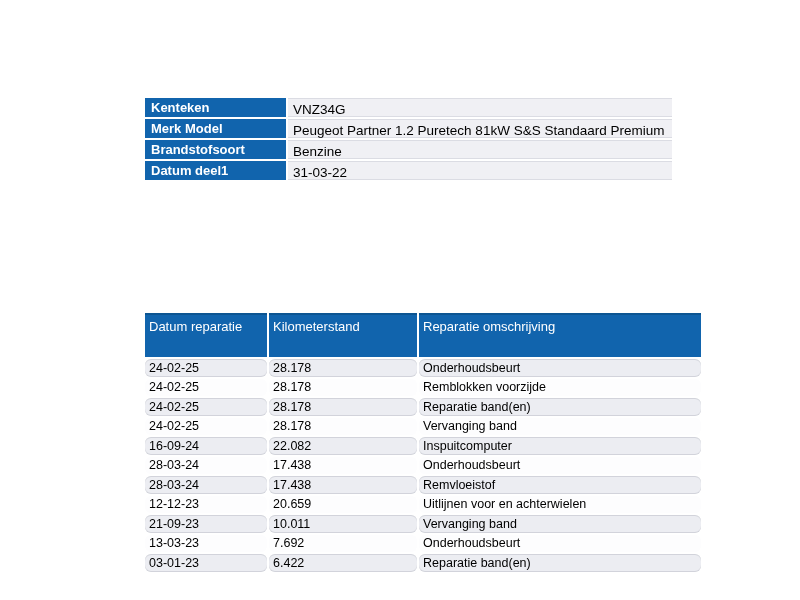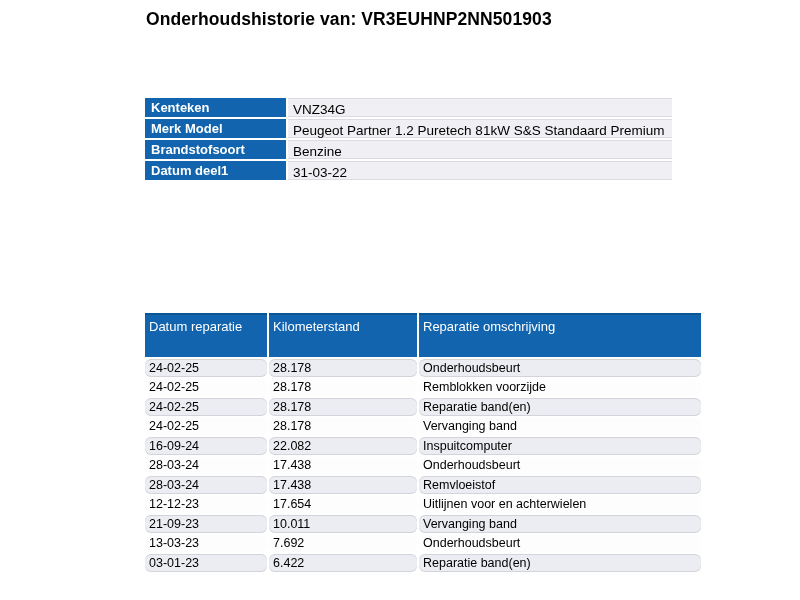--- a/index.html
+++ b/index.html
@@ -86,21 +86,20 @@
   }
   #repair-table tr.even td {
     background: #FDFDFE;
   }
 </style>
 </head>
 <body>
 
 <div class="page">
 
-  <h1 class="title">Onderhoudshistorie van: VR3EUHNP2NN501903</h1>
 
   <table id="info-table">
     <tbody>
       <tr>
         <td class="label">Kenteken</td>
         <td class="value">VNZ34G</td>
       </tr>
       <tr>
         <td class="label">Merk Model</td>
         <td class="value">Peugeot Partner 1.2 Puretech 81kW S&amp;S Standaard Premium</td>
@@ -155,21 +154,21 @@
         <td class="c2">17.438</td>
         <td class="c3">Onderhoudsbeurt</td>
       </tr>
       <tr class="odd">
         <td class="c1">28-03-24</td>
         <td class="c2">17.438</td>
         <td class="c3">Remvloeistof</td>
       </tr>
       <tr class="even">
         <td class="c1">12-12-23</td>
-        <td class="c2">17.654</td>
+        <td class="c2">20.659</td>
         <td class="c3">Uitlijnen voor en achterwielen</td>
       </tr>
       <tr class="odd">
         <td class="c1">21-09-23</td>
         <td class="c2">10.011</td>
         <td class="c3">Vervanging band</td>
       </tr>
       <tr class="even">
         <td class="c1">13-03-23</td>
         <td class="c2">7.692</td>

